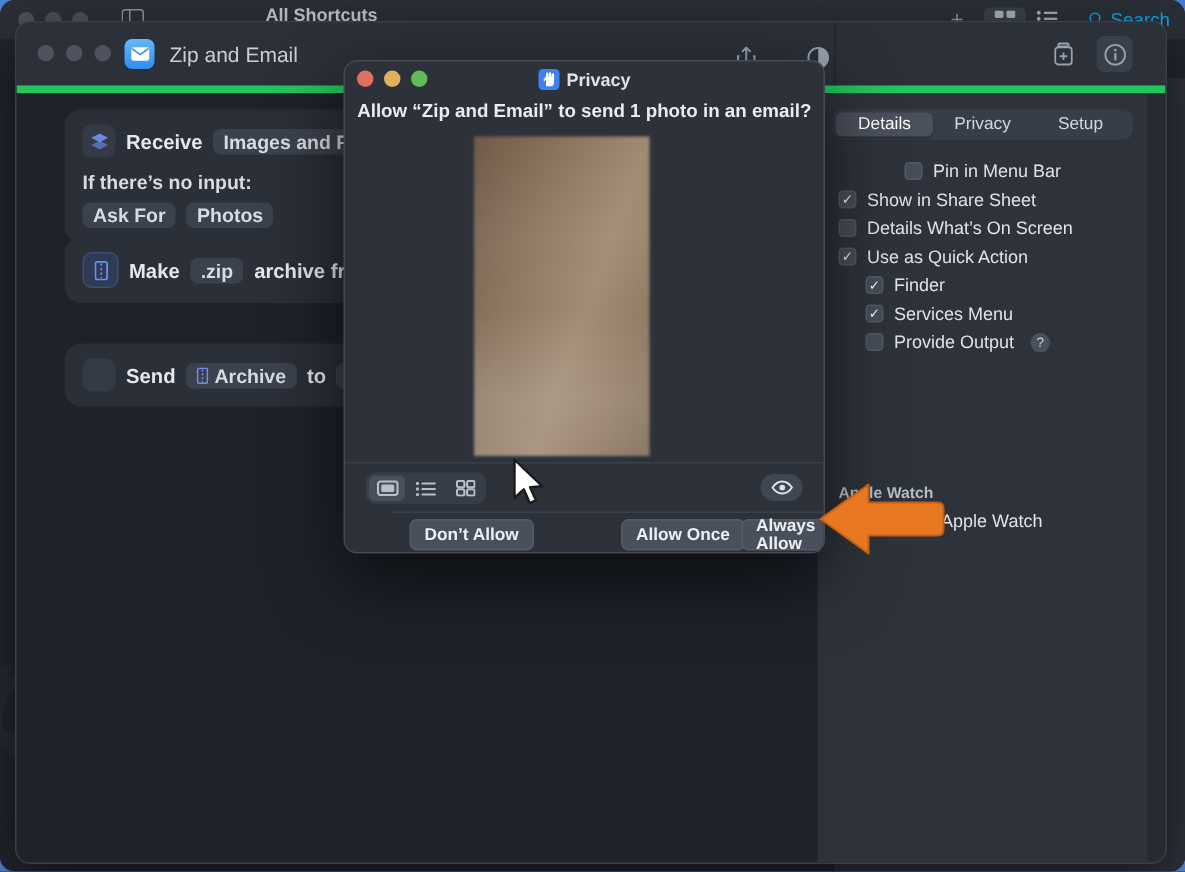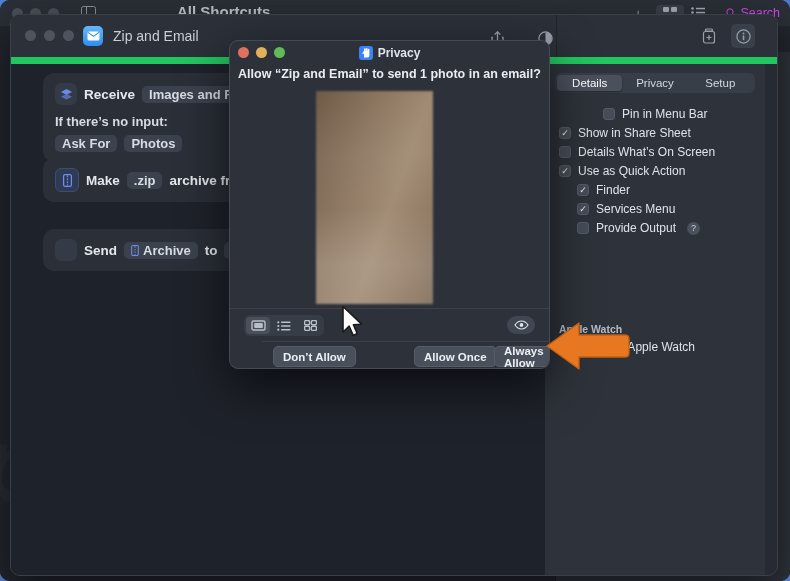--- a/index.html
+++ b/index.html
@@ -23,30 +23,30 @@
   }
   #bg-toolbar{
     position:absolute;left:0;top:0;width:790px;height:26px;
     background:#2b3038;
     display:flex;align-items:center;
   }
   .bg-traffic{display:flex;gap:7px;margin-left:12px;}
   .bg-traffic span{width:11px;height:11px;border-radius:50%;background:#4b505a;display:block;}
   #bg-sidebar-icon{margin-left:22px;color:#8d939e;font-size:13px;line-height:1;}
   #bg-title{
-    position:absolute;left:177px;top:3px;color:#c3c8d1;font-size:15px;font-weight:600;text-align:center;
+    position:absolute;left:177px;top:3px;color:#c3c8d1;font-size:12px;font-weight:600;text-align:center;
   }
   #bg-toolbar-right{
     position:absolute;right:10px;top:0;height:26px;display:flex;align-items:center;gap:14px;
     color:#8d939e;font-size:13px;
   }
   #bg-seg{display:flex;align-items:center;gap:0px;}
   #bg-seg .seg{padding:2px 7px;border-radius:4px;color:#a7adb8;font-size:12px;line-height:1;}
   #bg-seg .seg.active{background:#3a404a;}
-  #bg-search{display:flex;align-items:center;gap:4px;color:#d946ef;font-size:12.5px;}
+  #bg-search{display:flex;align-items:center;gap:4px;color:#0ea5e9;font-size:12.5px;}
   #bg-body{
     position:absolute;left:0;top:26px;width:790px;bottom:0;
     background:#22262e;
   }
   
   #watermark{
     position:absolute;left:-25px;top:385px;width:840px;height:110px;
     font-family:"DejaVu Sans",sans-serif;
     font-size:105px;font-weight:800;font-style:italic;
     color:rgba(255,255,255,0.030);
@@ -66,21 +66,21 @@
     position:absolute;left:10px;top:14px;width:766px;height:560px;
     background:#262b33;
     border-radius:10px;
     border:1px solid #3a404a;
     box-shadow:0 14px 40px rgba(0,0,0,.55);
     overflow:hidden;
   }
   #editor-toolbar{
     position:absolute;left:0;top:0;width:766px;height:42px;
     background:#2b3039;
-    border-bottom:7px solid #22c55e;
+    border-bottom:5px solid #22c55e;
   }
   .ed-traffic{position:absolute;left:14px;top:15px;display:flex;gap:8px;}
   .ed-traffic span{width:11px;height:11px;border-radius:50%;background:#4e535d;display:block;}
   #ed-appicon{
     position:absolute;left:72px;top:11px;width:20px;height:20px;border-radius:5px;
     background:linear-gradient(180deg,#65b8f7,#2e8df0);
     display:flex;align-items:center;justify-content:center;
     font-size:11px;color:#fff;
   }
   #ed-title{

